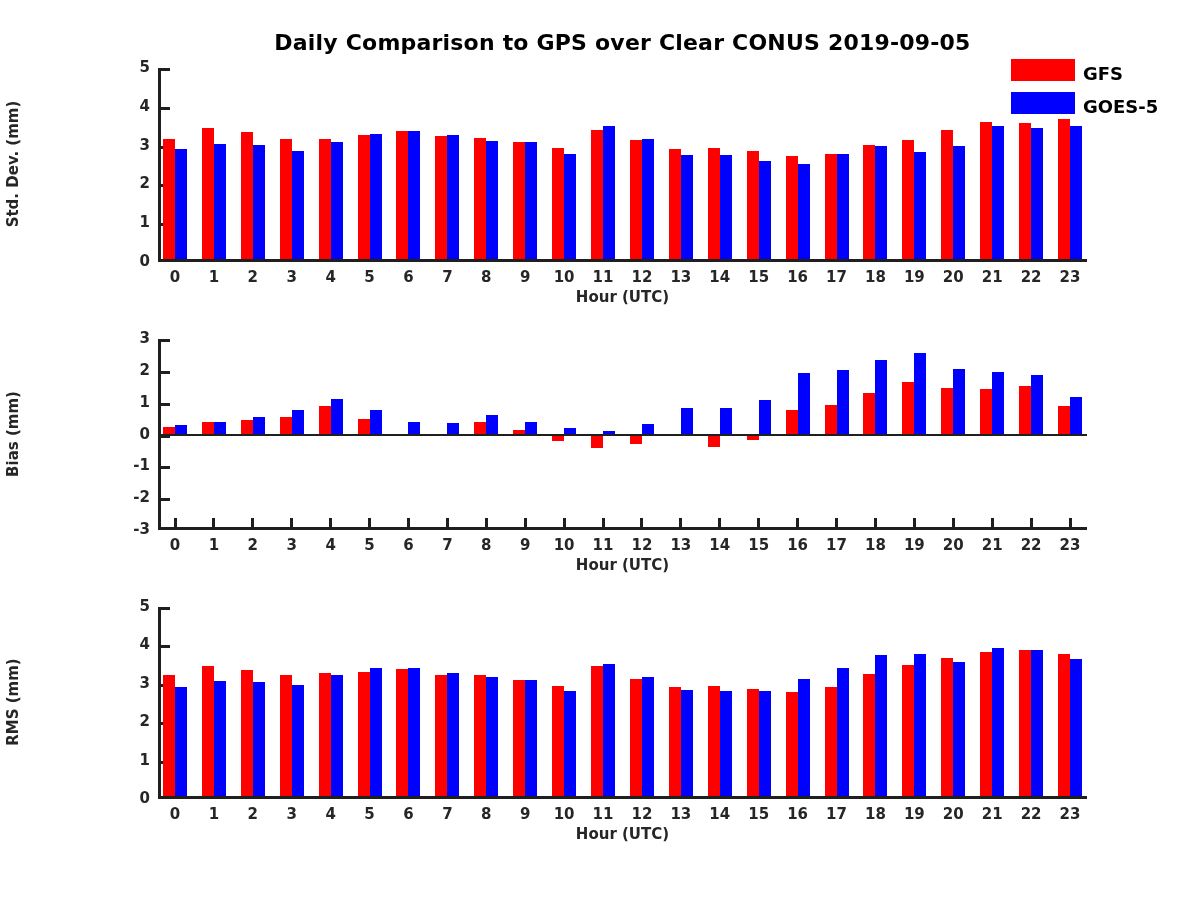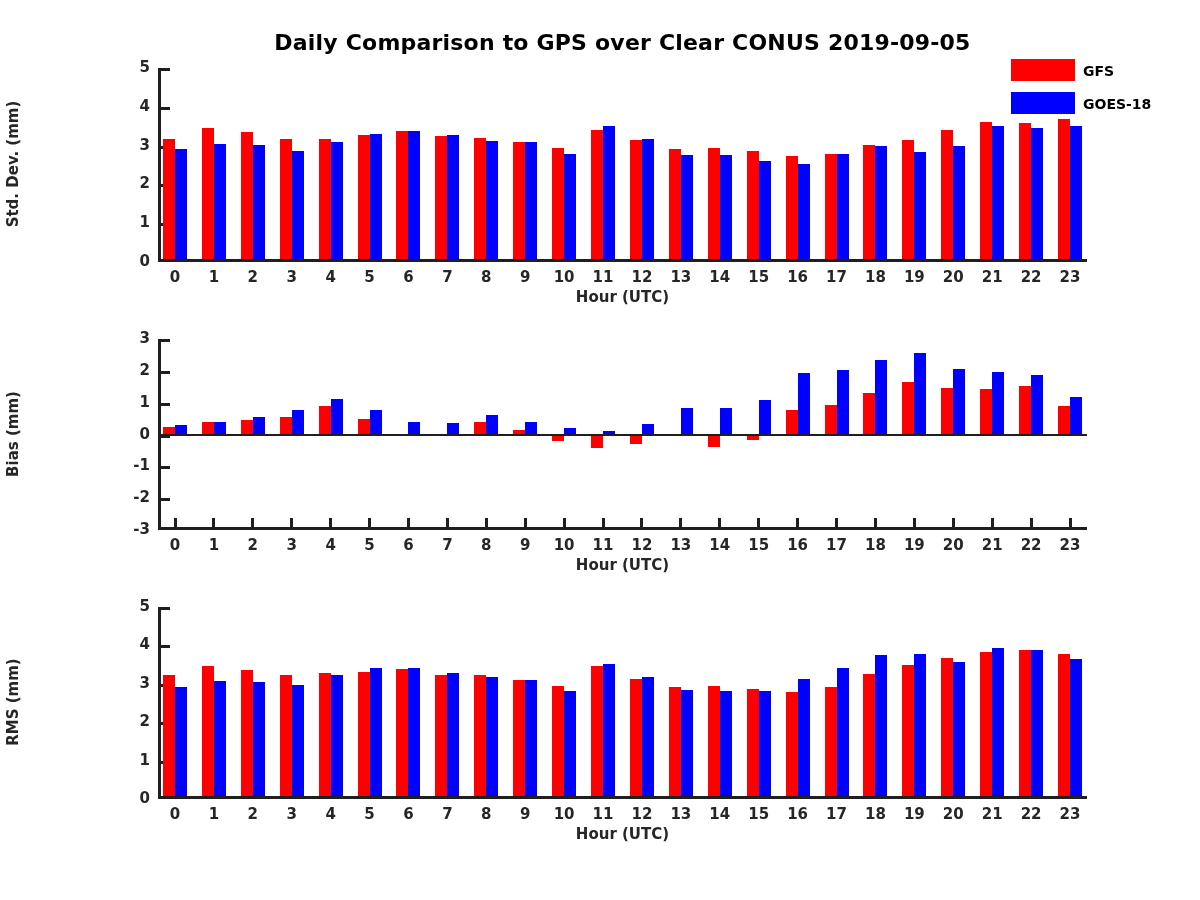--- a/index.html
+++ b/index.html
@@ -7,21 +7,21 @@
     position:relative;width:1200px;height:900px;background:#fff;overflow:hidden;
     font-family:"DejaVu Sans","Liberation Sans",sans-serif;
   }
   .chart-title{
     position:absolute;left:158px;top:30px;width:929px;text-align:center;
     font-size:22px;font-weight:bold;color:#000;letter-spacing:0.2px;
   }
   .legend{position:absolute;left:1011px;top:59px;}
   .legend-entry{position:relative;height:22px;margin-bottom:11px;}
   .legend-swatch{position:absolute;left:0;top:0;width:64px;height:22px;}
-  .legend-label{position:absolute;left:72px;top:4px;font-size:14px;font-weight:bold;color:#000;white-space:nowrap;}
+  .legend-label{position:absolute;left:72px;top:4px;font-size:18px;font-weight:bold;color:#000;white-space:nowrap;}
   .plot-area{position:absolute;}
   .spine-left{position:absolute;left:0;top:0;width:3px;background:#1f1f1f;}
   .spine-bottom{position:absolute;left:0;width:100%;height:3px;background:#1f1f1f;z-index:5;}
   .y-tick{position:absolute;left:3px;width:9px;height:3px;background:#1f1f1f;}
   .x-tick{position:absolute;width:3px;height:9px;background:#1f1f1f;z-index:4;}
   .y-tick-label{position:absolute;width:40px;text-align:right;font-size:15px;font-weight:bold;color:#262626;}
   .x-tick-label{position:absolute;width:40px;text-align:center;font-size:15px;font-weight:bold;color:#262626;}
   .x-axis-label{position:absolute;width:100%;text-align:center;font-size:15px;font-weight:bold;color:#262626;}
   .y-axis-label{
     position:absolute;font-size:15px;font-weight:bold;color:#262626;white-space:nowrap;
@@ -35,21 +35,21 @@
 
 <div id="stage">
   <div class="chart-title">Daily Comparison to GPS over Clear CONUS 2019-09-05</div>
   <div class="legend" id="legend">
       <div class="legend-entry">
         <div class="legend-swatch" style="background: rgb(255, 0, 0);"></div>
         <div class="legend-label">GFS</div>
       </div>
       <div class="legend-entry">
         <div class="legend-swatch" style="background: rgb(0, 0, 255);"></div>
-        <div class="legend-label">GOES-18</div>
+        <div class="legend-label">GOES-5</div>
       </div>
     </div>
   <div id="panel-stddev">
       <div class="plot-area" style="left: 158px; top: 68px; width: 929px; height: 194px;">
         <div class="spine-left" style="height: 194px;"></div>
         <div class="spine-bottom" style="top: 191px;"></div>
         <div class="y-tick" style="top: 191px;"></div>
         <div class="y-tick-label" style="left: -48px; top: 184px;">0</div>
         <div class="y-tick" style="top: 155.2px;"></div>
         <div class="y-tick-label" style="left: -48px; top: 145.2px;">1</div>

